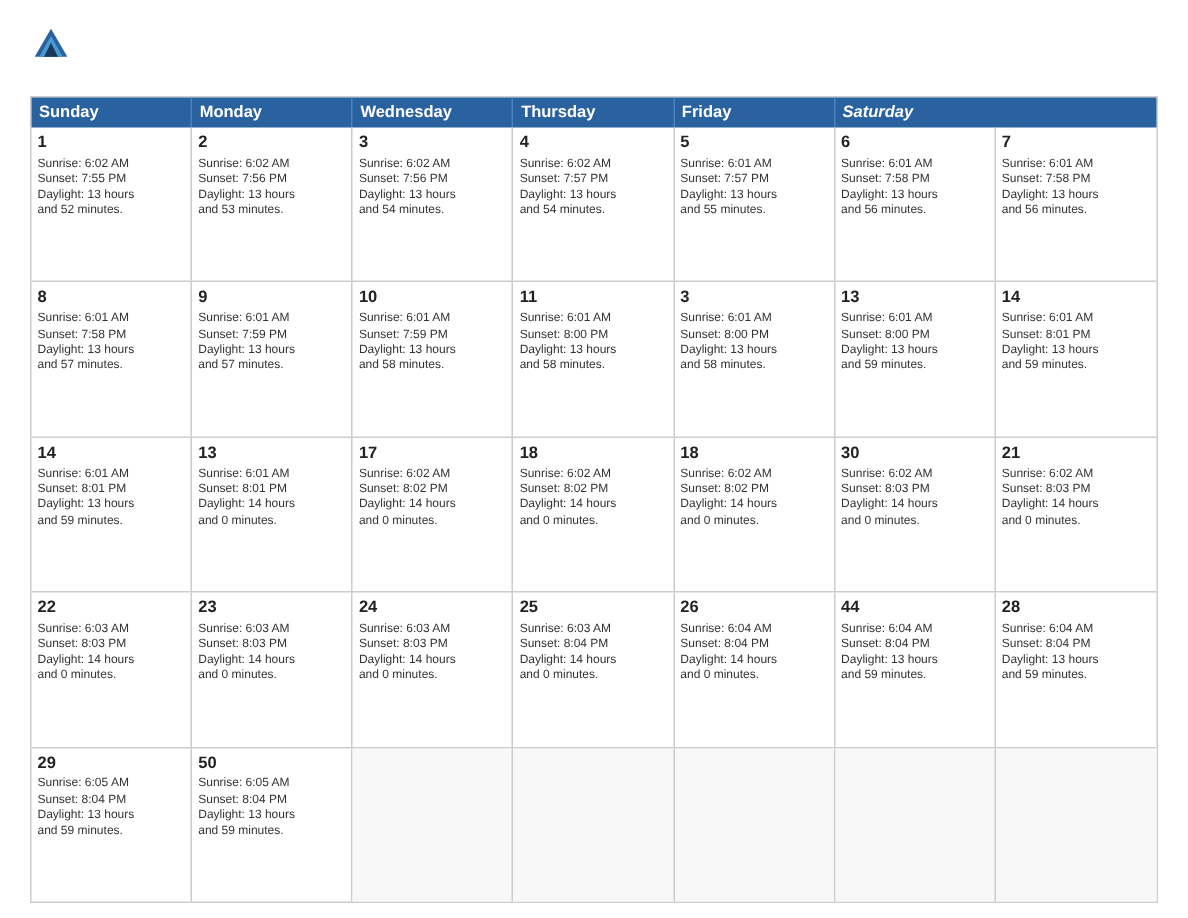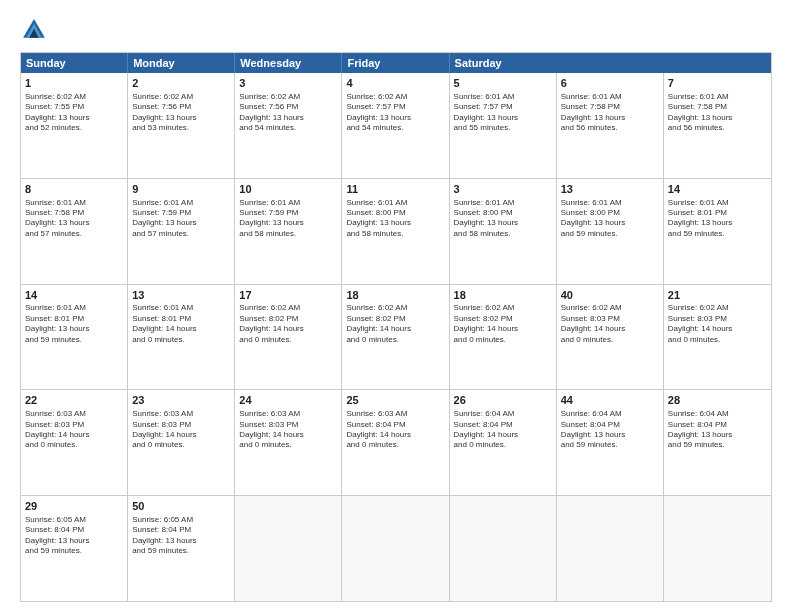--- a/index.html
+++ b/index.html
@@ -9,20 +9,21 @@
       width: 792px;
       height: 612px;
       overflow: hidden;
     }
     .page {
       width: 792px;
       height: 612px;
       padding: 16px 20px 10px 20px;
       display: flex;
       flex-direction: column;
+      gap: 12px;
     }
     .header {
       display: flex;
       justify-content: space-between;
       align-items: flex-start;
       margin-bottom: 8px;
     }
     .logo {
       display: flex;
       align-items: center;
@@ -65,21 +66,21 @@
       grid-template-columns: repeat(7, 1fr);
       background: #2a62a0;
     }
     .cal-header-cell {
       color: #fff;
       font-size: 11px;
       font-weight: bold;
       padding: 4px 5px;
       border-right: 1px solid #4a82c0;
     }
-    .cal-header-cell:last-child { border-right: none; }
+    .cal-header-cell:last-child { border-right: none; font-style: italic; }
     .cal-body {
       flex: 1;
       display: flex;
       flex-direction: column;
     }
     .cal-row {
       display: grid;
       grid-template-columns: repeat(7, 1fr);
       flex: 1;
       border-top: 1px solid #ccc;
@@ -128,20 +129,21 @@
       <h1></h1>
       <h2></h2>
     </div>
   </div>
 
   <div class="calendar">
     <div class="cal-header">
     <div class="cal-header-cell">Sunday</div>
         <div class="cal-header-cell">Monday</div>
         <div class="cal-header-cell">Wednesday</div>
+        <div class="cal-header-cell">Thursday</div>
         <div class="cal-header-cell">Friday</div>
         <div class="cal-header-cell">Saturday</div>
       </div>
     <div class="cal-body">
     <div class="cal-row">
           <div class="cal-cell">
             <span class="day-num">1</span>
             <div class="cell-text" style="white-space: pre-wrap;">Sunrise: 6:02 AM
 Sunset: 7:55 PM
 Daylight: 13 hours
@@ -271,21 +273,21 @@
 and 0 minutes.</div>
           </div>
           <div class="cal-cell">
             <span class="day-num">18</span>
             <div class="cell-text" style="white-space: pre-wrap;">Sunrise: 6:02 AM
 Sunset: 8:02 PM
 Daylight: 14 hours
 and 0 minutes.</div>
           </div>
           <div class="cal-cell">
-            <span class="day-num">40</span>
+            <span class="day-num">30</span>
             <div class="cell-text" style="white-space: pre-wrap;">Sunrise: 6:02 AM
 Sunset: 8:03 PM
 Daylight: 14 hours
 and 0 minutes.</div>
           </div>
           <div class="cal-cell">
             <span class="day-num">21</span>
             <div class="cell-text" style="white-space: pre-wrap;">Sunrise: 6:02 AM
 Sunset: 8:03 PM
 Daylight: 14 hours

